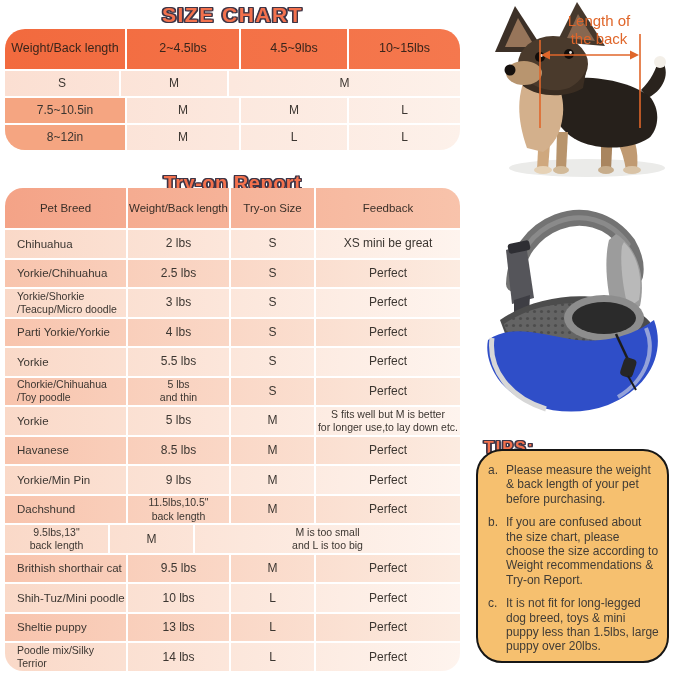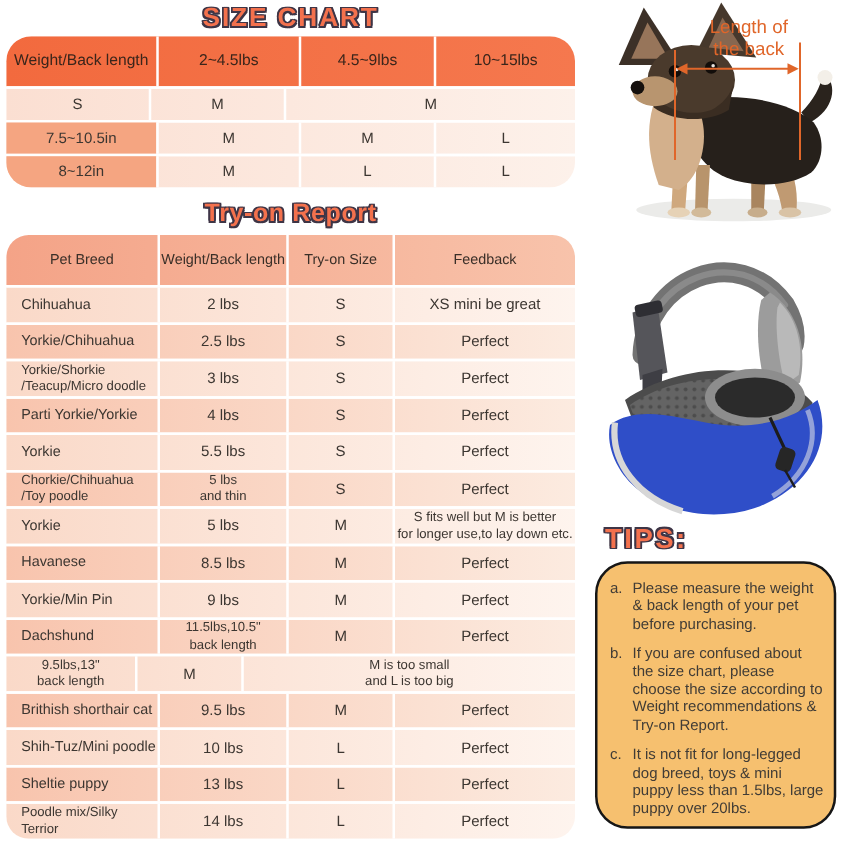--- a/index.html
+++ b/index.html
@@ -10,22 +10,22 @@
   
   .bubble-title {
     position:absolute; font-weight:bold; color:#f3714d;
     text-shadow:
       -1.4px -1.4px 0 #3e3546, 1.4px -1.4px 0 #3e3546,
       -1.4px 1.4px 0 #3e3546, 1.4px 1.4px 0 #3e3546,
       -1.4px 0 0 #3e3546, 1.4px 0 0 #3e3546,
       0 -1.4px 0 #3e3546, 0 1.4px 0 #3e3546;
   }
   .t-size { left:0; top:3px; width:465px; text-align:center; font-size:21px; letter-spacing:1.5px; }
-  .t-tryon { left:0; top:160px; width:465px; text-align:center; font-size:20px; letter-spacing:0.5px; }
-  .t-tips { left:484px; top:418px; font-size:22px; letter-spacing:2px; }
+  .t-tryon { left:0; top:172px; width:465px; text-align:center; font-size:20px; letter-spacing:0.5px; }
+  .t-tips { left:484px; top:439px; font-size:16px; letter-spacing:2px; }
 
   
   .tbl { position:absolute; left:5px; width:455px; display:flex; flex-direction:column;
          border-radius:20px; overflow:hidden; }
   .sc-table { top:29px; height:121px; }
   .tr-table { top:188px; height:483px; border-radius:18px; }
   .row { display:flex; flex:1 1 0; min-height:0; }
   .row + .row { border-top:2px solid #ffffff; }
   .cell {
     display:flex; align-items:center; justify-content:center;

